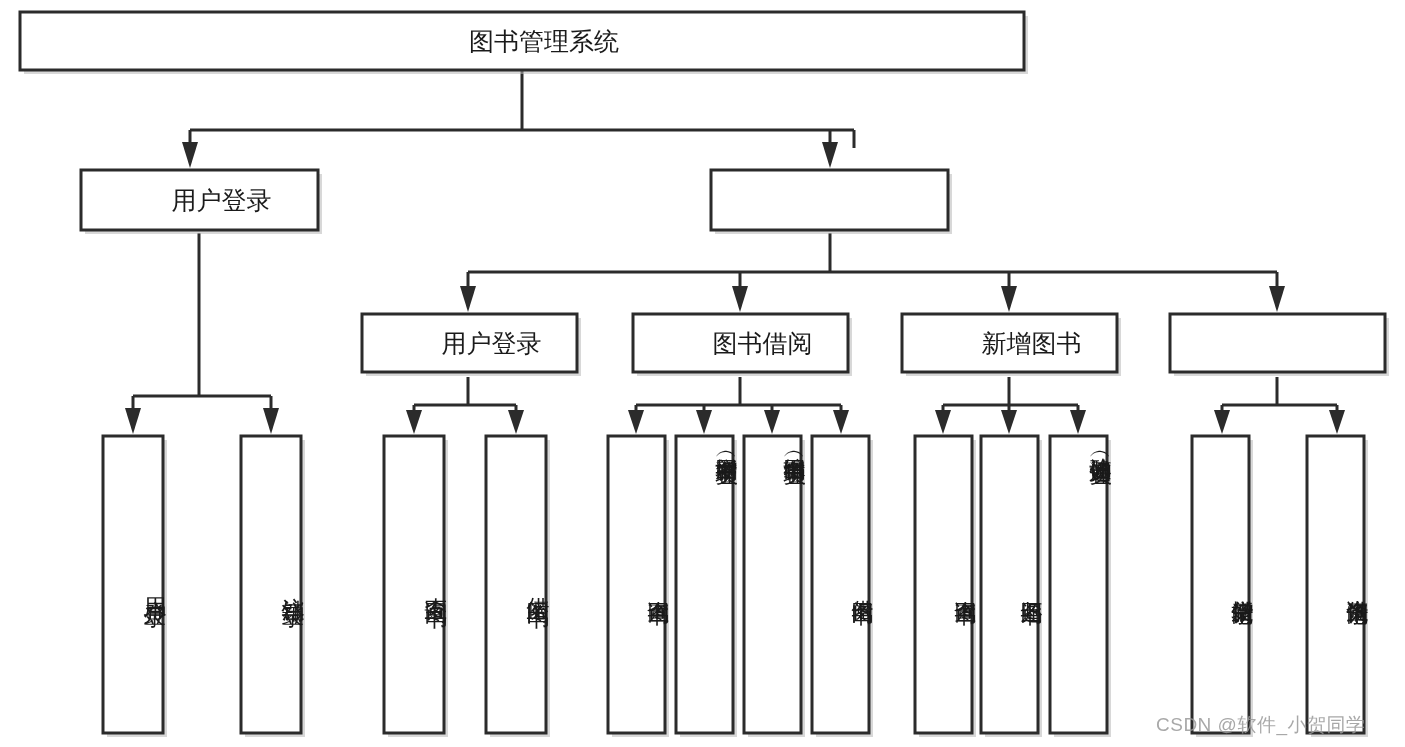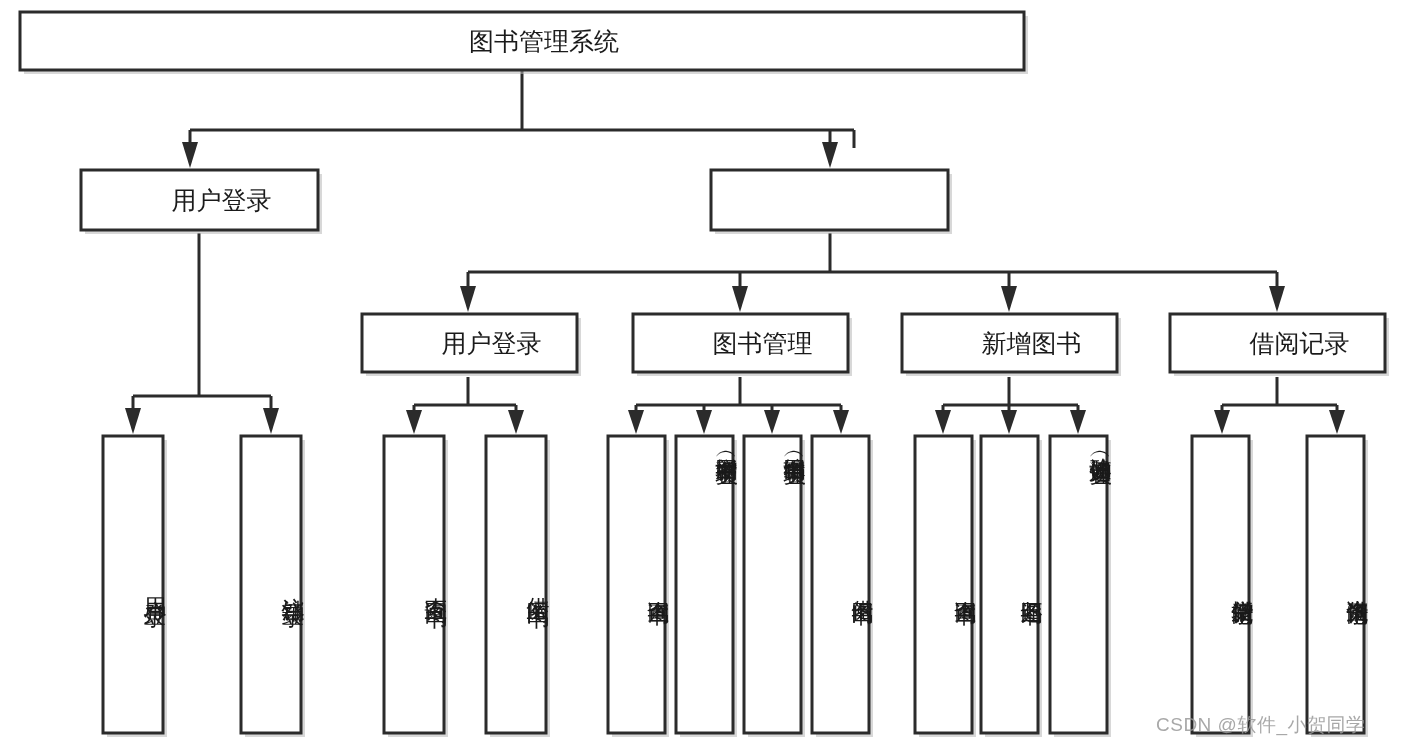--- a/index.html
+++ b/index.html
@@ -228,23 +228,22 @@
 
     <rect class="node-shadow" x="1311" y="440" width="57" height="297"></rect>
     <rect class="node-box" x="1307" y="436" width="57" height="297"></rect>
   </svg>
 
   <div class="node-label horizontal" style="left:20px; top:12px; width:1004px; height:58px;">图书管理系统</div>
 
   <div class="node-label horizontal" style="left:81px; top:170px; width:237px; height:60px;">用户登录</div>
 
   <div class="node-label horizontal" style="left:362px; top:314px; width:215px; height:58px;">用户登录</div>
-  <div class="node-label horizontal" style="left:633px; top:314px; width:215px; height:58px;">图书管理</div>
+  <div class="node-label horizontal" style="left:633px; top:314px; width:215px; height:58px;">图书借阅</div>
   <div class="node-label horizontal" style="left:902px; top:314px; width:215px; height:58px;">新增图书</div>
-  <div class="node-label horizontal" style="left:1170px; top:314px; width:215px; height:58px;">借阅记录</div>
 
   <div class="node-label vertical" style="left:103px; top:436px; width:60px; height:297px;">用户登录</div>
   <div class="node-label vertical" style="left:241px; top:436px; width:60px; height:297px;">注销登录</div>
 
   <div class="node-label vertical" style="left:384px; top:436px; width:60px; height:297px;">查询图书</div>
   <div class="node-label vertical" style="left:486px; top:436px; width:60px; height:297px;">借阅图书</div>
 
   <div class="node-label vertical narrow" style="left:608px; top:436px; width:57px; height:297px;">查询图书</div>
   <div class="node-label vertical narrow" style="left:676px; top:436px; width:57px; height:297px; justify-content:flex-start;">新增图书（管理员）</div>
   <div class="node-label vertical narrow" style="left:744px; top:436px; width:57px; height:297px; justify-content:flex-start;">编辑图书（管理员）</div>

